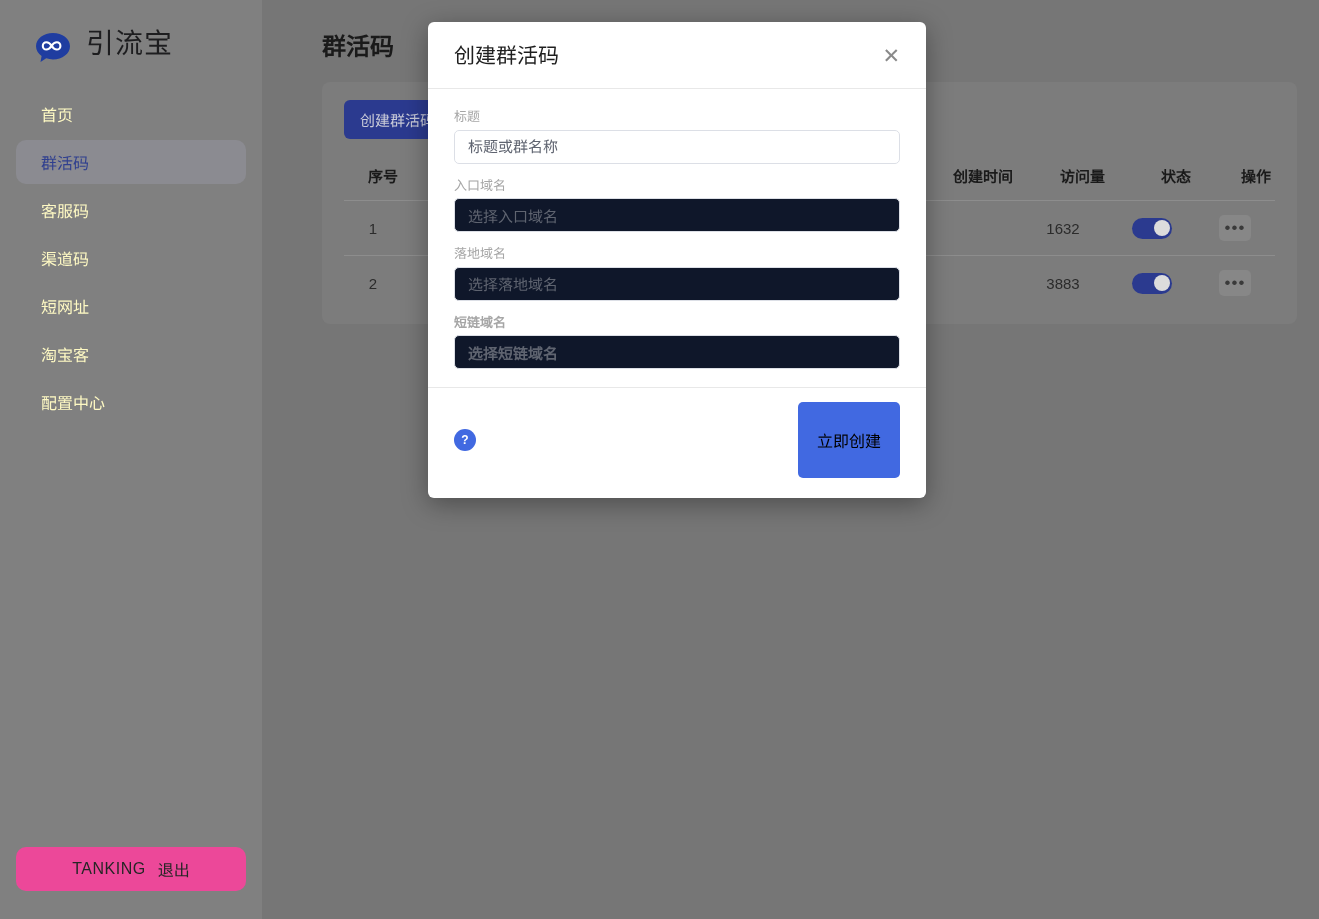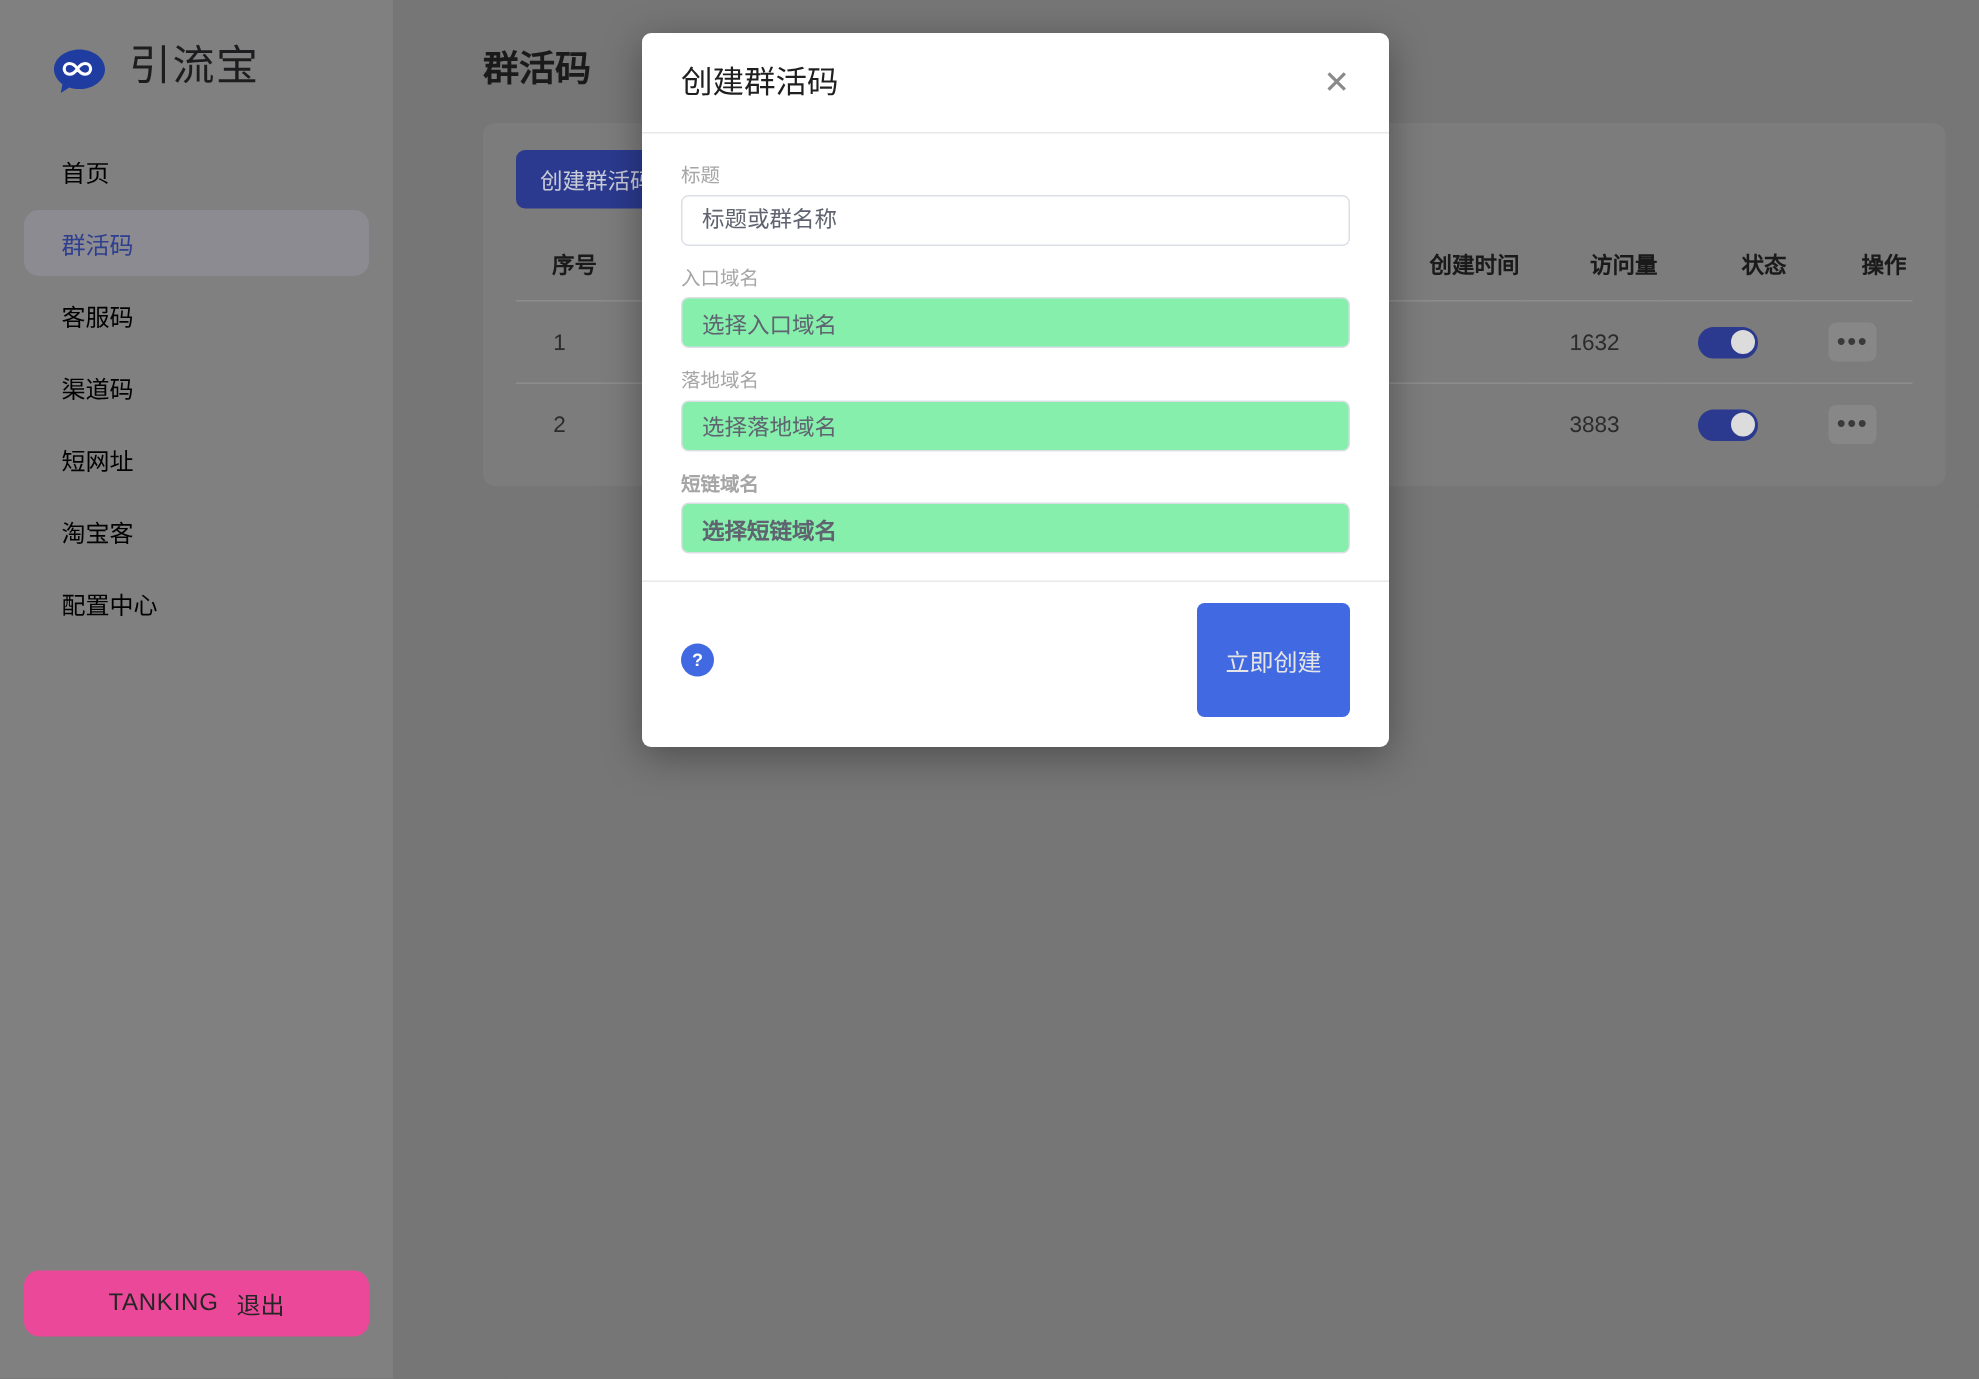--- a/index.html
+++ b/index.html
@@ -44,21 +44,21 @@
     line-height: 1;
   }
 
   .nav { margin-top: 36px; padding: 0 16px; }
   .nav-item {
     height: 44px;
     display: flex; align-items: center;
     padding-left: 25px;
     border-radius: 10px;
     font-size: 16px;
-    color: #000000;
+    color: #fef9c3;
     margin-bottom: 4px;
     cursor: pointer;
     user-select: none;
   }
   .nav-item.active {
     background: #8b8b91;
     color: #2f3f8f;
   }
 
   .user-bar {
@@ -224,21 +224,21 @@
   .field-input::placeholder { color: #5f6470; opacity: 1; }
   .field-select {
     width: 100%;
     height: 34px;
     border: 1px solid #dcdfe6;
     border-radius: 5px;
     padding: 0 13px;
     display: flex; align-items: center;
     font-size: 15px;
     color: #5f6470;
-    background: #86efac;
+    background: #0f172a;
     cursor: pointer;
     user-select: none;
   }
   .modal-footer {
     border-top: 1px solid #e8e8e8;
     padding: 14px 26px 20px 26px;
     display: flex; align-items: center; justify-content: space-between;
     min-height: 84px;
   }
   .help-dot {
@@ -246,21 +246,21 @@
     border-radius: 50%;
     background: #4169e1;
     color: #fff;
     font-size: 12px;
     font-weight: 700;
     display: flex; align-items: center; justify-content: center;
     cursor: pointer;
   }
   .btn-create {
     background: #4169e1;
-    color: #e5e5e5;
+    color: #000000;
     border: none;
     border-radius: 5px;
     font-size: 16px;
     padding: 26px 19px;
     cursor: pointer;
     font-family: inherit;
   }
 </style>
 </head>
 <body>

